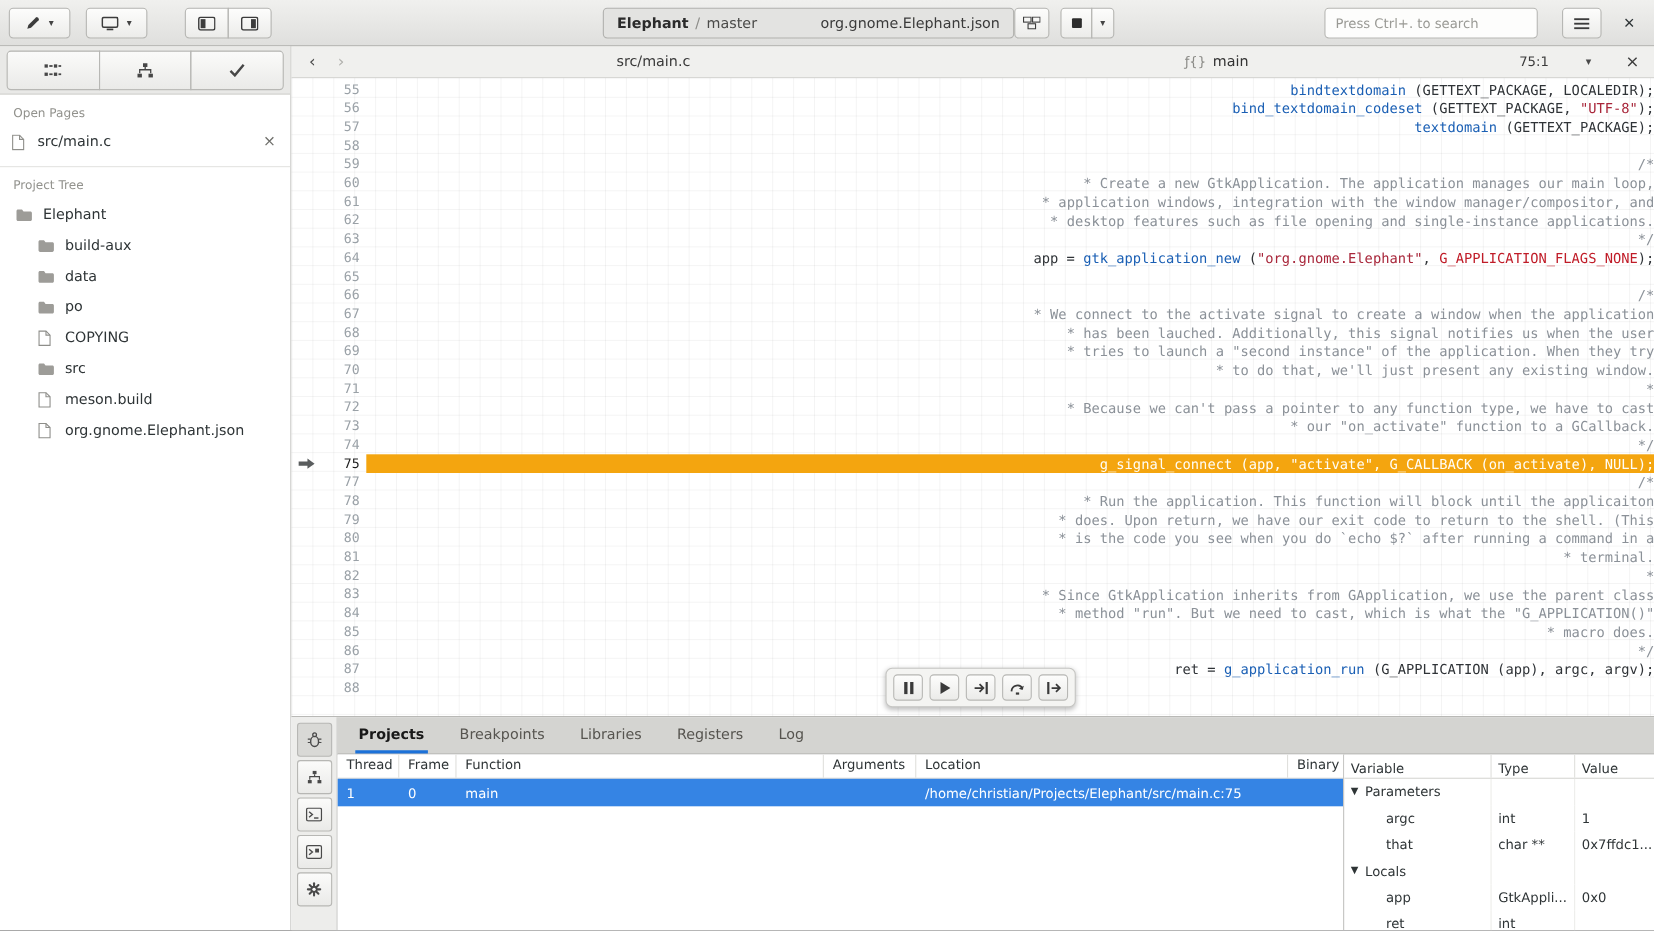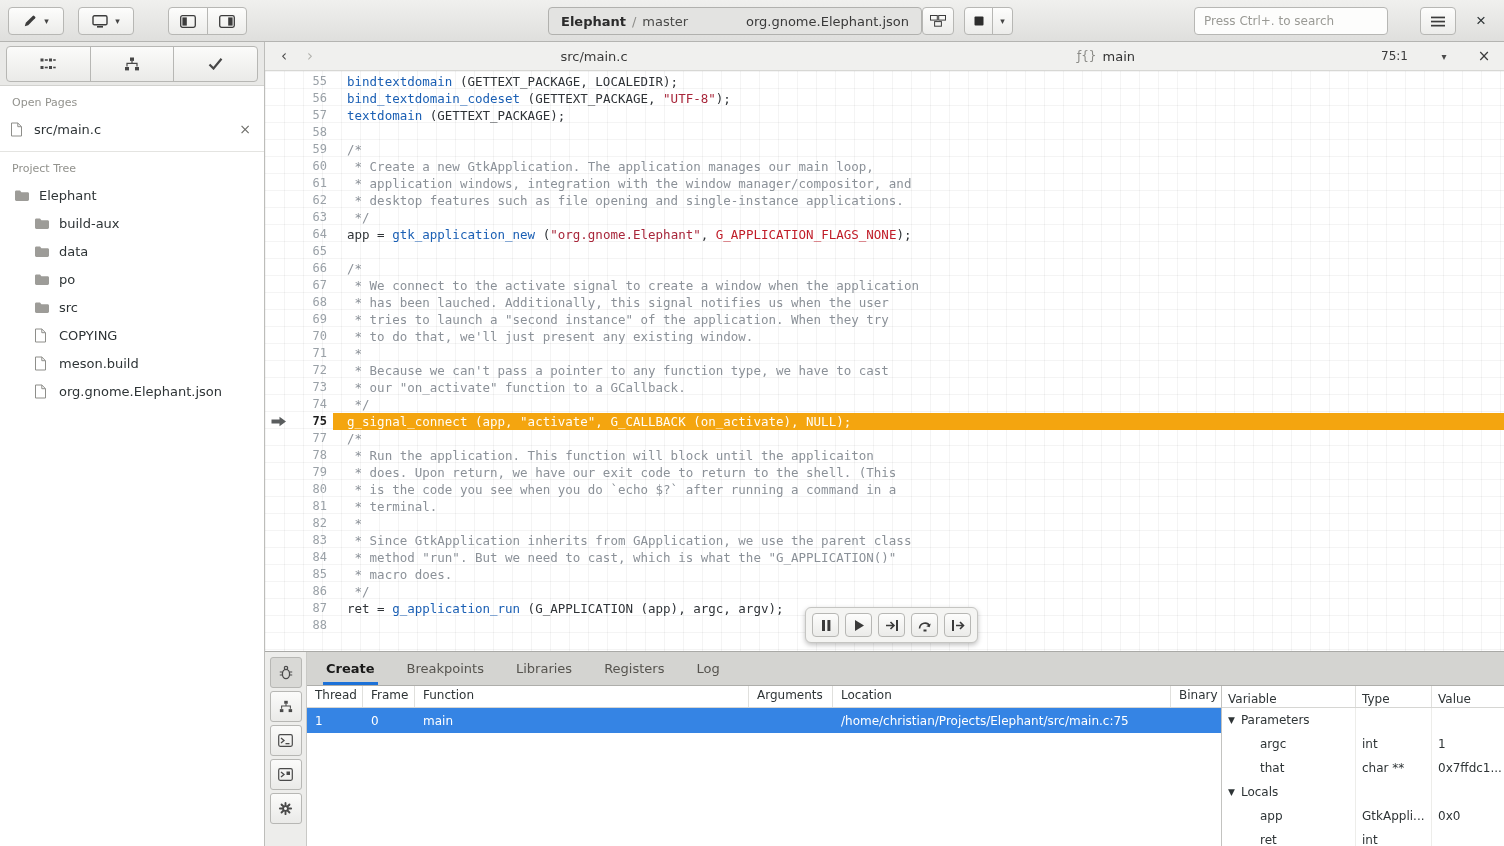--- a/index.html
+++ b/index.html
@@ -21,21 +21,21 @@
     background:#e3e3e1;border:1px solid #b1b1ae;border-radius:4px;display:flex;align-items:center;
     justify-content:space-between;padding:0 12px;font-size:13px;}
   .omni-left{display:flex;gap:6px;align-items:center;}
   .omni-project{font-weight:bold;color:#2b2b2b;}
   .omni-sep{color:#8c8c88;}
   .omni-branch{color:#4a4a48;}
   .omni-config{color:#3a3a3a;}
   .run-group{position:absolute;top:7px;left:964px;display:flex;}
   .run-group .hb-btn{position:static;border-radius:4px 0 0 4px;width:29px;}
   .run-group .hb-btn + .hb-btn{border-radius:0 4px 4px 0;margin-left:-1px;width:21px;padding:0 4px;}
-  .search-wrap{position:absolute;top:7px;right:116px;width:194px;height:28px;}
+  .search-wrap{position:absolute;top:7px;right:106px;width:194px;height:28px;}
   .search-wrap input{width:100%;height:100%;box-sizing:border-box;border:1px solid #b7b7b4;border-radius:4px;
     background:#fdfdfc;padding:0 9px;font-size:12px;color:#333;font-family:inherit;outline:none;}
   .search-wrap input::placeholder{color:#9a9a95;}
   .menu-btn{right:48px;width:36px;}
   .winclose-btn{position:absolute;top:7px;right:10px;width:26px;height:28px;border:none;background:transparent;
     display:flex;align-items:center;justify-content:center;font-size:17px;color:#2e3436;}
 
   
   .body{position:absolute;top:42px;left:0;right:0;bottom:0;display:flex;}
 
@@ -69,24 +69,24 @@
   .tab-close{right:12px;font-size:15px;color:#3c3c3c;width:16px;justify-content:center;}
 
   .code-area{flex:1;min-height:0;position:relative;overflow:hidden;background-color:#fff;
     background-image:linear-gradient(to right,rgba(0,0,0,0.045) 1px,transparent 1px),
                      linear-gradient(to bottom,rgba(0,0,0,0.045) 1px,transparent 1px);
     background-size:19px 17px;padding-top:2px;
     font-family:"DejaVu Sans Mono","Liberation Mono",monospace;font-size:12.5px;}
   .cline{display:flex;height:17px;line-height:17px;white-space:pre;}
   .cmark{width:26px;flex:none;display:flex;align-items:center;justify-content:center;}
   .cnum{width:36px;flex:none;text-align:right;color:#9aa1a7;font-size:12px;}
-  .ctext{flex:1;margin-left:6px;padding-left:14px;overflow:hidden;}
+  .ctext{flex:1;margin-left:6px;padding-left:14px;overflow:hidden;text-align:right;}
   .cline.current .ctext{background:#f4a50f;}
   .cline.current .ctext span{color:#fffdf6;}
-  .cline.current .cnum{color:#1d1d1d;font-weight:bold;}
+  .cline.current .cnum{color:#1d1d1d;font-weight:normal;}
   .tk-pl{color:#2f3337}.tk-fn{color:#1a5fb4}.tk-st{color:#a8263a}.tk-ct{color:#c01c28}
   .tk-cm{color:#8b9198}
 
   .debugbar{position:absolute;left:540px;bottom:8px;background:#f4f4f2;border:1px solid #c5c5c2;border-radius:6px;
     box-shadow:0 2px 5px rgba(0,0,0,0.25);padding:5px 6px;display:flex;gap:6px;z-index:4;}
   .dbtn{width:27px;height:24px;background:linear-gradient(#fdfdfc,#ebebe9);border:1px solid #b7b7b4;border-radius:4px;
     display:flex;align-items:center;justify-content:center;color:#3a3a3a;}
 
   
   .bottom-panel{height:194px;flex:none;display:flex;border-top:1px solid #a9a9a6;background:#fff;min-width:0;}
@@ -288,34 +288,34 @@
           <div class="tree-row" style="padding-left: 34px;">
             <span class="ticon">
               <svg width="16" height="13" viewBox="0 0 16 13">
                 <path d="M1 2.8 C1 2 1.6 1.4 2.4 1.4 H6 l1.4 1.9 h6.2 C14.4 3.3 15 3.9 15 4.7 V10.6 c0 .8-.6 1.4-1.4 1.4 H2.4 C1.6 12 1 11.4 1 10.6 Z" fill="#9d9c98"></path>
               </svg>
             </span>
             <span>po</span>
           </div>
           <div class="tree-row" style="padding-left: 34px;">
             <span class="ticon">
-              <svg width="16" height="13" viewBox="0 0 16 13">
-                <path d="M1 2.8 C1 2 1.6 1.4 2.4 1.4 H6 l1.4 1.9 h6.2 C14.4 3.3 15 3.9 15 4.7 V10.6 c0 .8-.6 1.4-1.4 1.4 H2.4 C1.6 12 1 11.4 1 10.6 Z" fill="#9d9c98"></path>
-              </svg>
-            </span>
-            <span>src</span>
-          </div>
-          <div class="tree-row" style="padding-left: 34px;">
-            <span class="ticon">
               <svg width="13" height="15" viewBox="0 0 13 15">
                 <path d="M1.5 1 h6.3 l3.7 3.7 V14 H1.5 Z" fill="#fff" stroke="#8e8e8a"></path>
                 <path d="M7.8 1 v3.7 h3.7" fill="none" stroke="#8e8e8a"></path>
               </svg>
             </span>
             <span>COPYING</span>
+          </div>
+          <div class="tree-row" style="padding-left: 34px;">
+            <span class="ticon">
+              <svg width="16" height="13" viewBox="0 0 16 13">
+                <path d="M1 2.8 C1 2 1.6 1.4 2.4 1.4 H6 l1.4 1.9 h6.2 C14.4 3.3 15 3.9 15 4.7 V10.6 c0 .8-.6 1.4-1.4 1.4 H2.4 C1.6 12 1 11.4 1 10.6 Z" fill="#9d9c98"></path>
+              </svg>
+            </span>
+            <span>src</span>
           </div>
           <div class="tree-row" style="padding-left: 34px;">
             <span class="ticon">
               <svg width="13" height="15" viewBox="0 0 13 15">
                 <path d="M1.5 1 h6.3 l3.7 3.7 V14 H1.5 Z" fill="#fff" stroke="#8e8e8a"></path>
                 <path d="M7.8 1 v3.7 h3.7" fill="none" stroke="#8e8e8a"></path>
               </svg>
             </span>
             <span>meson.build</span>
           </div>
@@ -479,21 +479,21 @@
                   </g>
                   <circle cx="8" cy="8" r="3.4" fill="#4a4a4a"></circle>
                   <circle cx="8" cy="8" r="1.6" fill="#fbfbfa"></circle>
                 </svg>
               </span>
           </button>
         </div>
 
         <div class="panel-main">
           <div class="panel-tabs">
-              <span class="ptab active">Create</span>
+              <span class="ptab active">Projects</span>
               <span class="ptab">Breakpoints</span>
               <span class="ptab">Libraries</span>
               <span class="ptab">Registers</span>
               <span class="ptab">Log</span>
             </div>
           <div class="panel-content">
             <div class="threads">
               <div class="thead">
                   <span class="cell cw0">Thread</span>
                   <span class="cell cw1">Frame</span>

